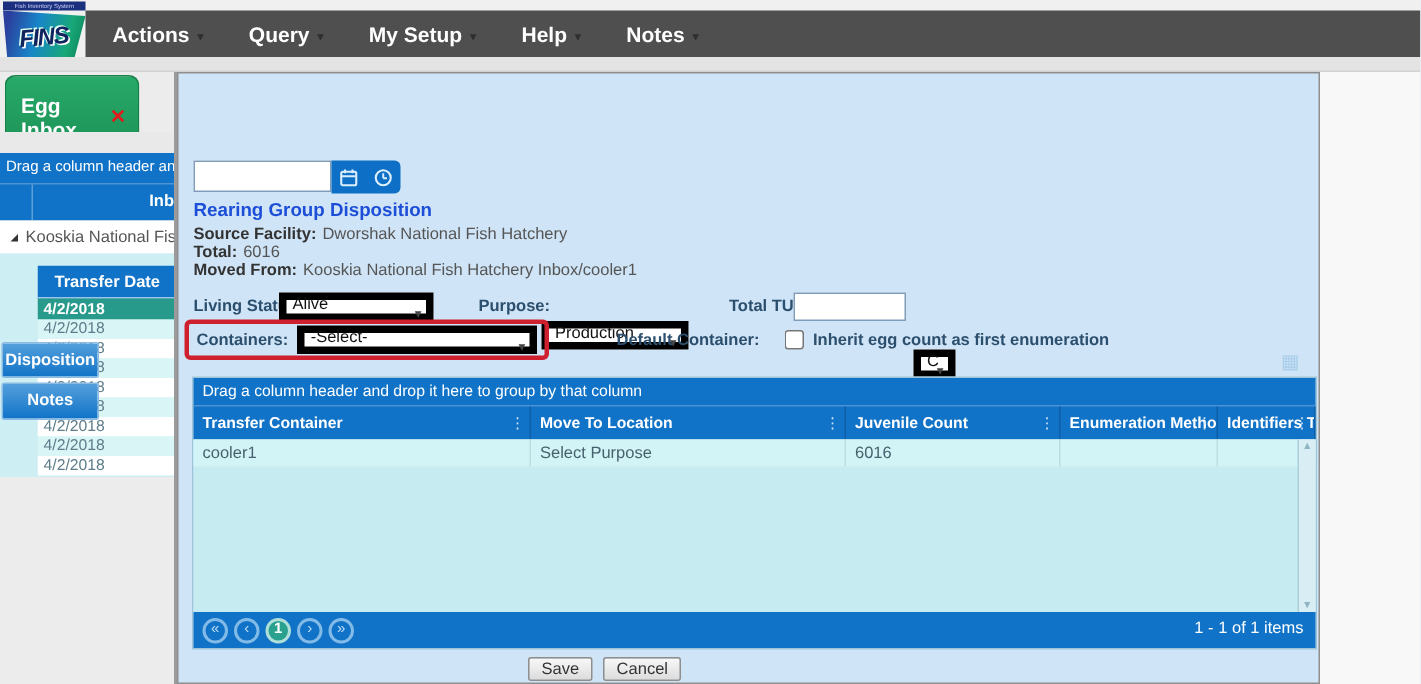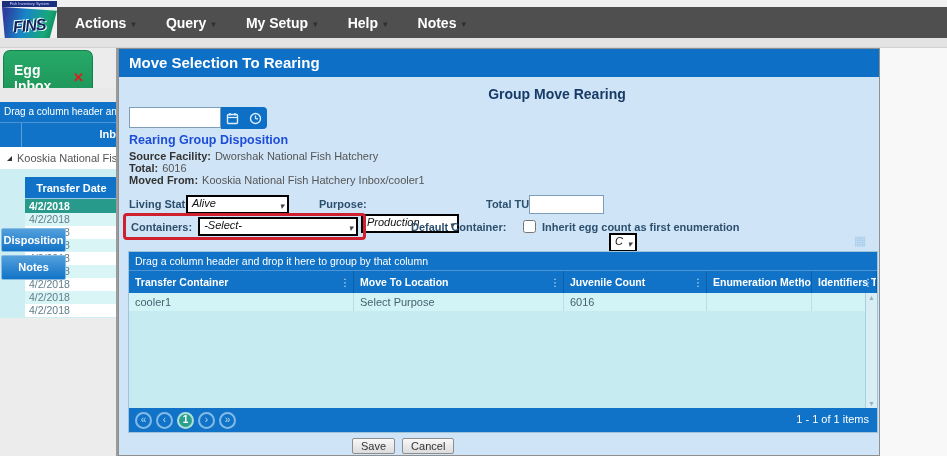--- a/index.html
+++ b/index.html
@@ -50,21 +50,21 @@
   .datepicker { position:absolute; left:10px; top:58px; display:flex; }
   .dp-input { width:92px; height:21px; border:1px solid #7f9db9; background:#fff; font-size:11px; padding:0 4px; }
   .dp-btns { width:46px; height:22px; background:#0d70c6; border-radius:0 4px 4px 0; display:flex; align-items:center; justify-content:space-around; }
   .dp-btns svg { display:block; cursor:pointer; }
 
   .sec-heading { position:absolute; left:10px; top:84px; font-weight:bold; font-size:12.5px; color:#1d4ed8; }
   .info-line { position:absolute; left:10px; font-size:11px; color:#555; white-space:nowrap; }
   .info-line b { color:#333; margin-right:4px; }
 
   .flabel { font-weight:bold; font-size:11px; color:#2c4f6e; white-space:nowrap; }
-  .sel { background:#fff; border:2px solid #000000; height:19px; font-size:11px; color:#111; display:flex; align-items:flex-start; padding:0 14px 0 4px; position:relative; cursor:pointer;font-style:italic; }
+  .sel { background:#fff; border:5px solid #000000; height:19px; font-size:11px; color:#111; display:flex; align-items:flex-end; padding:0 14px 0 4px; position:relative; cursor:pointer; }
   .sel .sc { position:absolute; right:3px; top:4px; color:#444; font-size:9px; }
   .tinput { border:1px solid #7f9db9; background:#fff; height:19px; font-size:11px; padding:0 3px; }
 
   .redbox { position:absolute; left:4px; top:0; border:3px solid #cf2030; border-radius:4px; display:flex; align-items:center; padding:1px 5px; background:transparent; }
 
   .grid-icon { position:absolute; left:735px; top:185px; font-size:13px; color:#a9cdea; line-height:13px; cursor:pointer; }
 
   .grid { position:absolute; left:9px; top:202px; width:750px; height:182px; background:#c6ebf0; border:1px solid #9fc3d8; }
   .g-dragbar { position:absolute; left:0; top:0; width:100%; height:18px; background:#1173c7; color:#fff; font-size:10.5px; line-height:18px; padding-left:6px; white-space:nowrap; overflow:hidden; }
   .g-header { position:absolute; left:0; top:18px; width:100%; height:23px; background:#1173c7; border-top:1px solid #4d94d6; display:flex; }
@@ -156,22 +156,20 @@
         <div class="drow">4/2/2018</div>
       </div>
     </div>
   </div>
 
   <div class="right-strip"></div>
   <div class="side-tab" style="top:228px; height:24px; line-height:22px;">Disposition</div>
   <div class="side-tab" style="top:255px; height:25px; line-height:23px;">Notes</div>
 
   <div class="dialog">
-    <div class="dlg-header">Move Selection To Rearing</div>
-    <div class="dlg-title">Group Move Rearing</div>
 
     <div class="datepicker">
       <input class="dp-input" type="text" value="" style="">
       <div class="dp-btns">
         <svg width="13" height="13" viewBox="0 0 13 13">
           <rect x="1.5" y="2.5" width="10" height="9" rx="1" fill="none" stroke="#dceeff" stroke-width="1.4"></rect>
           <line x1="4" y1="1" x2="4" y2="3.5" stroke="#dceeff" stroke-width="1.4"></line>
           <line x1="9" y1="1" x2="9" y2="3.5" stroke="#dceeff" stroke-width="1.4"></line>
           <line x1="2" y1="5.5" x2="11" y2="5.5" stroke="#dceeff" stroke-width="1.2"></line>
         </svg>

